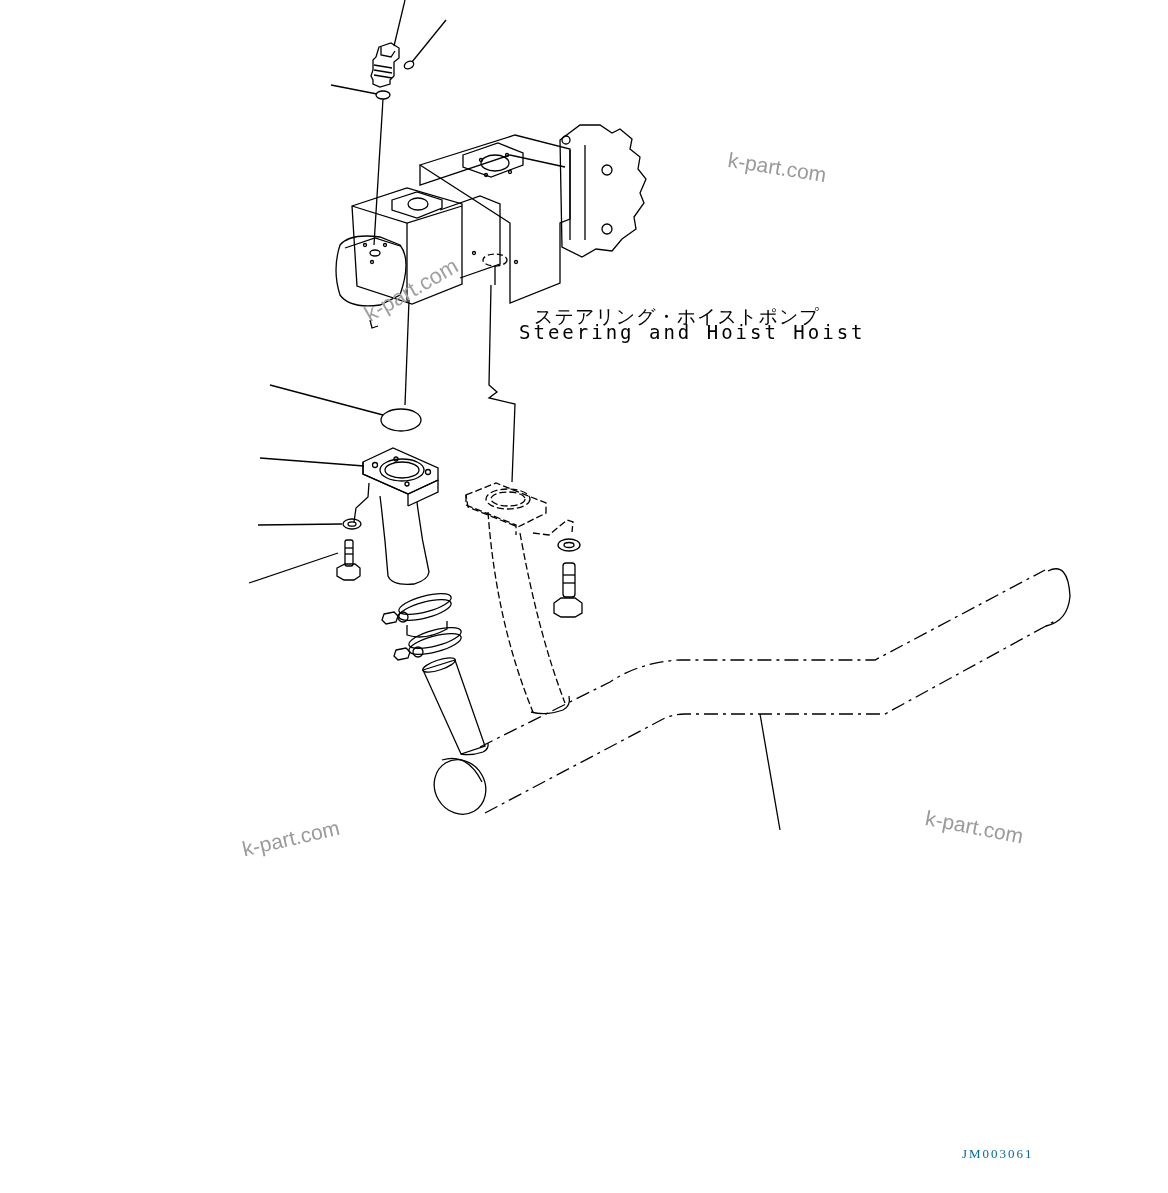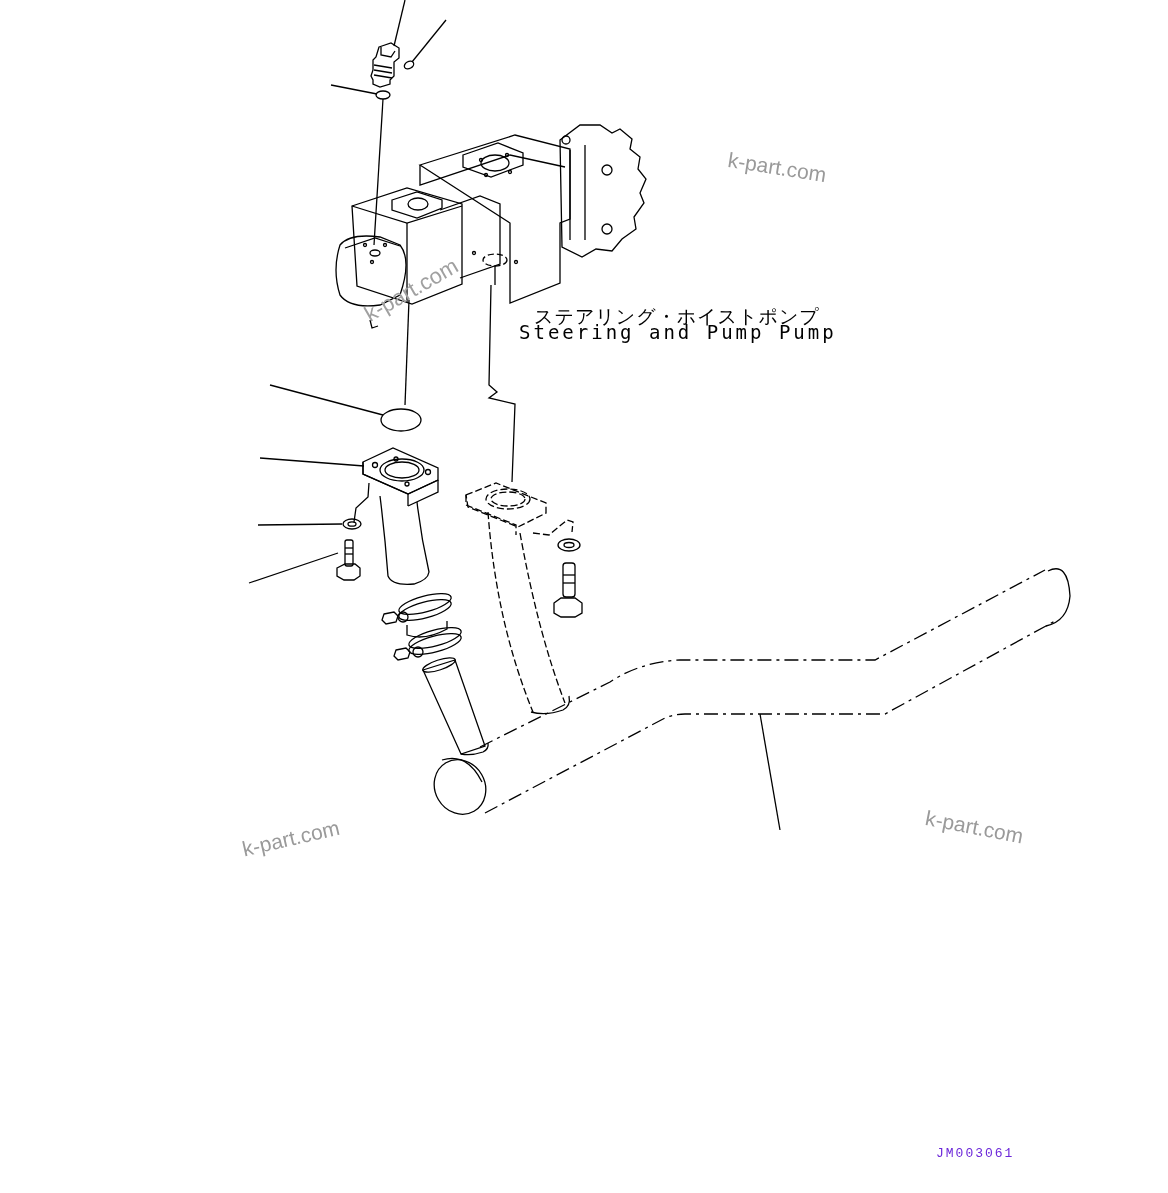--- a/index.html
+++ b/index.html
@@ -5,21 +5,21 @@
     html, body { margin: 0; padding: 0; background: #ffffff; }
     body { width: 1168px; height: 1193px; position: relative; overflow: hidden; font-family: "DejaVu Sans Mono", monospace; }
     #drawing { position: absolute; left: 0; top: 0; width: 1168px; height: 1193px; }
     .label-ja { position: absolute; left: 534px; top: 294px; font-size: 19px; letter-spacing: 1px; color: #000; font-family: "DejaVu Sans", sans-serif; margin-top: 10px; }
     .label-en { position: absolute; left: 519px; top: 321px; font-size: 19px; letter-spacing: 3px; color: #000; font-family: "DejaVu Sans Mono", monospace; }
     .watermark { position: absolute; font-family: "Liberation Sans", sans-serif; font-size: 21px; color: #9a9a9a; transform-origin: left top; white-space: nowrap; }
     .wm1 { left: 730px; top: 148px; transform: rotate(9deg); }
     .wm2 { left: 360px; top: 305px; transform: rotate(-30deg); font-size: 22px; color: #a0a0a0; }
     .wm3 { left: 240px; top: 838px; transform: rotate(-13deg); }
     .wm4 { left: 928px; top: 806px; transform: rotate(11deg); }
-    .drawing-id { position: absolute; left: 936px; top: 1146px; font-size: 13px; letter-spacing: 2px; color: #6d28d9; font-family: Liberation Mono, monospace; }
+    .drawing-id { position: absolute; left: 962px; top: 1146px; font-size: 13px; letter-spacing: 2px; color: #0369a1; font-family: Liberation Serif, serif; }
     svg line, svg path, svg ellipse, svg rect, svg circle, svg polyline, svg polygon { vector-effect: non-scaling-stroke; }
   </style>
 </head>
 <body>
 
 <svg id="drawing" viewBox="0 0 1168 1193" xmlns="http://www.w3.org/2000/svg" fill="none" stroke="#000" stroke-width="1.3">
 
   <g>
     <line x1="405" y1="0" x2="394" y2="46"></line>
     <path d="M379 47 l12 -4 l8 5 l0 10 l-5 4 l0 14 l-4 4 l0 4 l-10 3 l-7 -3 l0 -4 l-2 -4 l2 -6 l0 -10 l3 -3 z"></path>
@@ -161,20 +161,20 @@
       <path d="M480 747 l130 -65 q30 -20 70 -22 l195 0 l170 -90"></path>
       <path d="M485 813 l180 -95 q10 -4 20 -4 l200 0 l170 -93"></path>
     </g>
     <path d="M1048 571 q20 -10 22 25 q-2 25 -24 30"></path>
     <line x1="760" y1="714" x2="780" y2="830"></line>
   </g>
 
 </svg>
 
 <div class="label-ja">ステアリング・ホイストポンプ</div>
-<div class="label-en">Steering and Pump Pump</div>
+<div class="label-en">Steering and Hoist Hoist</div>
 
 <div class="watermark wm1">k-part.com</div>
 <div class="watermark wm2">k-part.com</div>
 <div class="watermark wm3">k-part.com</div>
 <div class="watermark wm4">k-part.com</div>
 
 <div class="drawing-id">JM003061</div>
 
 </body></html>

